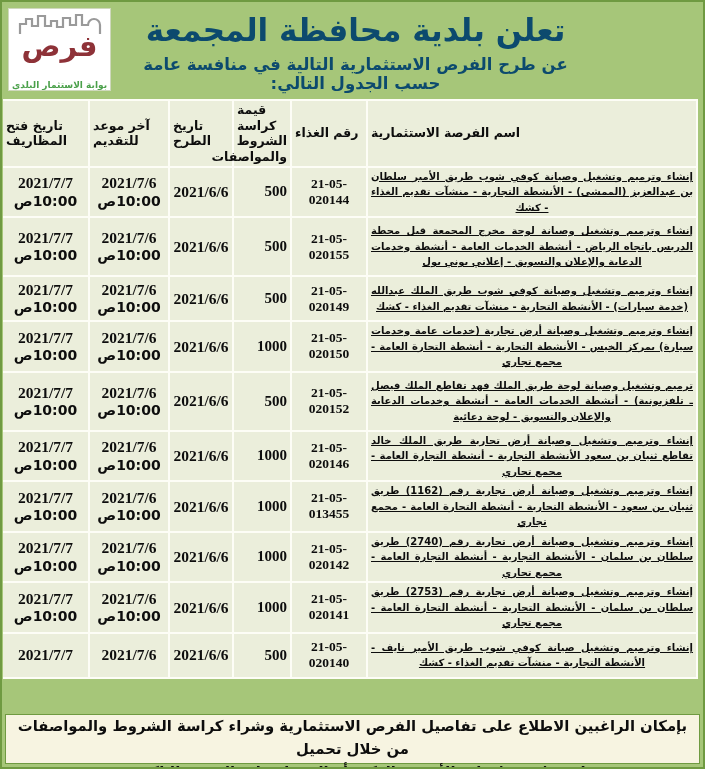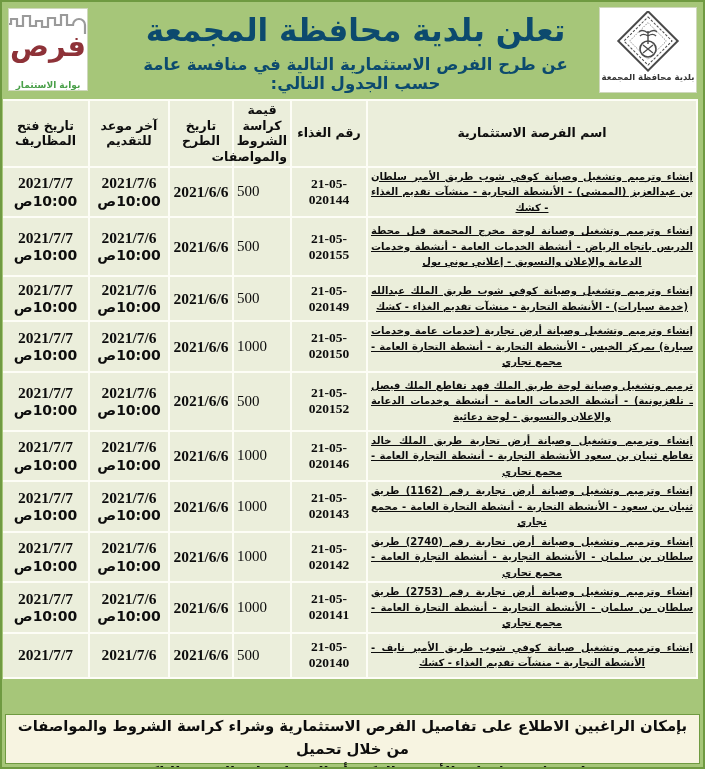--- a/index.html
+++ b/index.html
@@ -25,21 +25,21 @@
   }
   .hdr-title h2{
     margin:2px 0 0 0;
     font-size:16.5px;font-weight:bold;
   }
   .logo-card{
     position:absolute;background:#fff;
     box-shadow:0 0 0 1px #cfd8bd;
     text-align:center;overflow:hidden;
   }
-  .furas-card{left:7px;top:7px;width:78px;height:81px;padding-top:2px;box-sizing:border-box;}
+  .furas-card{left:7px;top:7px;width:101px;height:81px;padding-top:2px;box-sizing:border-box;}
   .furas-word{font-size:29px;font-weight:bold;color:#8E3238;line-height:1.0;margin-top:-3px;}
   .furas-tag-ar{font-size:9px;font-weight:bold;color:#4aa04a;margin-top:19px;}
   .furas-tag-en{font-size:5.2px;color:#999;margin-top:1px;font-family:"Liberation Sans",sans-serif;}
   .muni-card{right:7px;top:6px;width:96px;height:84px;padding-top:3px;box-sizing:border-box;}
   .muni-label{font-size:8.5px;font-weight:bold;color:#333;margin-top:-1px;}
   
   .table-wrap{position:absolute;top:97px;right:5px;width:695px;height:617px;overflow:hidden;}
   table.opps{
     width:695px;border-collapse:collapse;table-layout:fixed;
     direction:rtl;
@@ -47,36 +47,36 @@
   table.opps td,table.opps th{
     background:#EBEEDB;
     border:2px solid #fdfdf6;
     color:#0d0d0d;
     vertical-align:middle;
     padding:1px 3px;
     box-sizing:border-box;
   }
   th.h{
     font-size:12.5px;font-weight:bold;height:48px;line-height:1.25;
-    text-align:center;padding:2px 2px;
+    text-align:left;padding:2px 2px;
   }
   td.c-name{
     font-size:10px;font-weight:bold;line-height:1.55;
     text-align:justify;text-align-last:center;
     padding:3px 7px;
     text-decoration:underline;
   }
   td.c-num{
     font-family:"Liberation Serif","DejaVu Serif",serif;
     font-size:13.5px;font-weight:bold;text-align:center;
     direction:ltr;
   }
   td.c-price{
     font-family:"Liberation Serif","DejaVu Serif",serif;
-    font-size:15px;font-weight:normal;text-align:left;
+    font-size:15px;font-weight:bold;text-align:right;
   }
   td.c-date{
     font-family:"Liberation Serif","DejaVu Serif",serif;
     font-size:15.5px;font-weight:bold;text-align:center;line-height:1.25;
   }
   td.c-date .tm{font-family:"DejaVu Sans",sans-serif;font-size:14px;}
   tr.r2{height:45px;} tr.r3{height:59px;}
   
   .footer{
     position:absolute;left:3px;right:3px;bottom:3px;height:50px;
@@ -97,35 +97,20 @@
     <span>
       <svg width="84" height="24" viewBox="0 0 84 24">
         <path d="M2,23 V13 H8 V8 H14 V15 H20 V5 H27 V15 H33 V10 H39 V16 H45 V7 H52 V14 H58 V4 H64 V14 H70 a6,6 0 0 1 12,0 V23" fill="none" stroke="#9a9a9a" stroke-width="2.2"></path>
       </svg>
     </span>
     <div class="furas-word">فرص</div>
     <div class="furas-tag-ar">بوابة الاستثمار البلدي</div>
     <div class="furas-tag-en">FURAS | Gate to Municipal Investments</div>
   </div>
 
-  <div class="logo-card muni-card">
-    <span>
-      <svg width="64" height="62" viewBox="0 0 64 62">
-        <g transform="rotate(45 32 30)">
-          <rect x="11" y="9" width="42" height="42" fill="none" stroke="#4a4a4a" stroke-width="2"></rect>
-          <rect x="15" y="13" width="34" height="34" fill="none" stroke="#4a4a4a" stroke-width="1" stroke-dasharray="2.5 1.6"></rect>
-          <rect x="19" y="17" width="26" height="26" fill="none" stroke="#6a6a6a" stroke-width="0.8" stroke-dasharray="1.4 1.4"></rect>
-        </g>
-        <circle cx="32" cy="38" r="8" fill="none" stroke="#4a4a4a" stroke-width="1.6"></circle>
-        <path d="M32,20 V33 M32,22 C28,19 25,19 23,21 M32,22 C36,19 39,19 41,21 M32,25 C29,23 26,23 24,25 M32,25 C35,23 38,23 40,25" fill="none" stroke="#4a4a4a" stroke-width="1.4"></path>
-        <path d="M27,34 L37,42 M37,34 L27,42" fill="none" stroke="#4a4a4a" stroke-width="1.3"></path>
-      </svg>
-    </span>
-    <div class="muni-label">بلدية محافظة المجمعة</div>
-  </div>
 
   <div class="hdr-title">
     <h1>تعلن بلدية محافظة المجمعة</h1>
     <h2>عن طرح الفرص الاستثمارية التالية في منافسة عامة حسب الجدول التالي:</h2>
   </div>
 
   <div class="table-wrap">
     <table class="opps">
       <colgroup>
         <col style="width:330px">
@@ -225,21 +210,21 @@
         <div class="dt">2021/7/6</div>
         <div class="tm">10:00ص</div>
       </td>
       <td class="c-date">
         <div class="dt">2021/7/7</div>
         <div class="tm">10:00ص</div>
       </td>
     </tr>
           <tr class="r2">
       <td class="c-name">إنشاء وترميم وتشغيل وصيانة أرض تجارية رقم (1162) طريق ثنيان بن سعود - الأنشطة التجارية - أنشطة التجارة العامة - مجمع تجاري</td>
-      <td class="c-num">21-05-020143</td>
+      <td class="c-num">21-05-013455</td>
       <td class="c-price">1000</td>
       <td class="c-date">2021/6/6</td>
       <td class="c-date">
         <div class="dt">2021/7/6</div>
         <div class="tm">10:00ص</div>
       </td>
       <td class="c-date">
         <div class="dt">2021/7/7</div>
         <div class="tm">10:00ص</div>
       </td>

